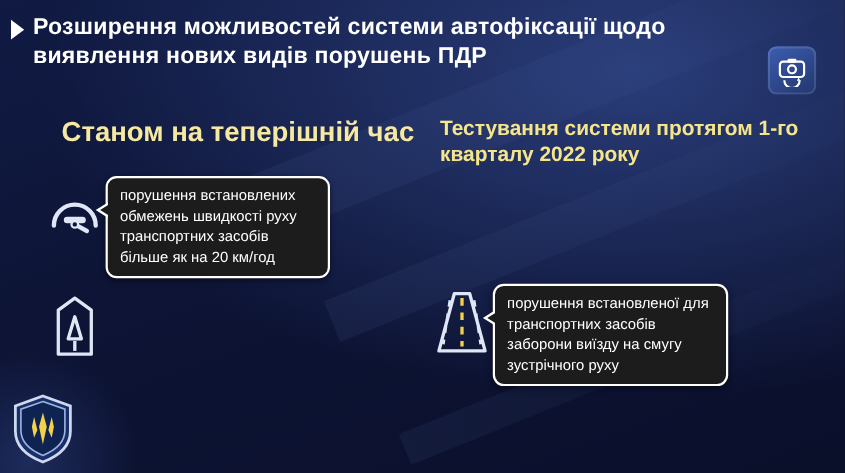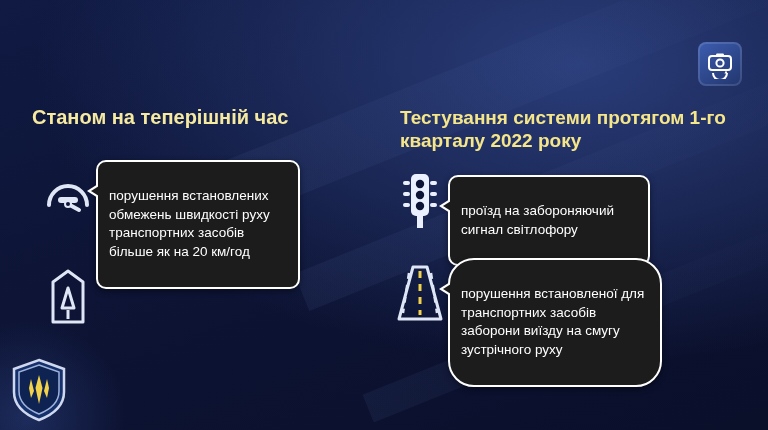--- a/index.html
+++ b/index.html
@@ -76,24 +76,24 @@
     justify-content: center;
   }
 
   
   .col-head {
     position: absolute;
     font-weight: bold;
     line-height: 1.2;
   }
   .col-head.left {
-    left: 32px;
+    left: 56px;
     top: 105px;
     color: #f6e9a0;
-    font-size: 20px;
+    font-size: 25px;
   }
   .col-head.right {
     left: 400px;
     top: 92px;
     color: #f6e68a;
     font-size: 19px;
     width: 340px;
     margin-top: 15px;
   }
 
@@ -110,21 +110,21 @@
     display: flex;
     align-items: center;
     justify-content: center;
   }
   .callout {
     position: relative;
     background: #1c1c1c;
     color: #ffffff;
     border: 2px solid #ffffff;
     border-radius: 10px;
-    padding: 25px 11px;
+    padding: 7px 11px;
     font-size: 13.5px;
     line-height: 1.38;
     box-shadow: 0 2px 6px rgba(0,0,0,0.45);
   }
   .callout::after {
     content: "";
     position: absolute;
     left: -11px;
     top: 22px;
     width: 0;
@@ -147,21 +147,21 @@
   }
 
   
   #item-speed   { left: 40px;  top: 160px; width: 300px; }
   #item-speed .callout { width: 178px; }
   #item-stop    { left: 40px;  top: 262px; width: 300px; }
   #item-stop .callout { width: 178px; }
   #item-light   { left: 392px; top: 165px; width: 340px; }
   #item-light .callout { width: 176px; margin-top: 10px; }
   #item-lane    { left: 392px; top: 258px; width: 340px; }
-  #item-lane .callout { width: 188px; border-radius: 26px; }
+  #item-lane .callout { width: 188px; }
 
   
   .emblem {
     position: absolute;
     left: 10px;
     bottom: 8px;
     width: 58px;
     height: 64px;
   }
 
@@ -179,20 +179,24 @@
 </head>
 <body>
 
 <div class="slide">
 
   <div class="streak s1"></div>
   <div class="streak s2"></div>
   <div class="streak s3"></div>
   <div class="bottom-glow"></div>
 
+  <div class="title-row">
+    <div class="title-marker"></div>
+    <div class="title-text">Розширення можливостей системи автофіксації щодо виявлення нових видів порушень ПДР</div>
+  </div>
 
   <div class="camera-badge">
     <svg width="30" height="30" viewBox="0 0 30 30" aria-hidden="true">
       <rect x="4" y="7" width="22" height="14" rx="3" fill="none" stroke="#ffffff" stroke-width="2"></rect>
       <rect x="11" y="4.5" width="8" height="3.5" rx="1.2" fill="#ffffff"></rect>
       <circle cx="15" cy="14" r="3.6" fill="none" stroke="#ffffff" stroke-width="2"></circle>
       <path d="M8 24 a7 7 0 0 0 14 0" fill="none" stroke="#ffffff" stroke-width="2"></path>
       <path d="M21 21.5 l1.6 3 l-3.2 0 z" fill="#ffffff"></path>
     </svg>
   </div>
@@ -215,38 +219,20 @@
   <div class="item" id="item-stop">
     <div class="icon-box">
       <svg width="50" height="58" viewBox="0 0 50 58" aria-hidden="true">
         <path d="M25 3 L40 14 L40 54 L10 54 L10 14 Z" fill="none" stroke="#dfe6f5" stroke-width="3" stroke-linejoin="round"></path>
         <path d="M25 20 L31 40 L19 40 Z" fill="none" stroke="#dfe6f5" stroke-width="3" stroke-linejoin="round"></path>
         <rect x="23.5" y="42" width="3" height="9" fill="#dfe6f5"></rect>
       </svg>
     </div>
   </div>
 
-  <div class="item" id="item-light">
-    <div class="icon-box">
-      <svg width="50" height="64" viewBox="0 0 50 64" aria-hidden="true">
-        <rect x="16" y="6" width="18" height="42" rx="5" fill="#eaf0ff"></rect>
-        <circle cx="25" cy="16" r="4.2" fill="#0d1435"></circle>
-        <circle cx="25" cy="27" r="4.2" fill="#0d1435"></circle>
-        <circle cx="25" cy="38" r="4.2" fill="#0d1435"></circle>
-        <rect x="8" y="13" width="7" height="4" rx="2" fill="#eaf0ff"></rect>
-        <rect x="8" y="24" width="7" height="4" rx="2" fill="#eaf0ff"></rect>
-        <rect x="8" y="35" width="7" height="4" rx="2" fill="#eaf0ff"></rect>
-        <rect x="35" y="13" width="7" height="4" rx="2" fill="#eaf0ff"></rect>
-        <rect x="35" y="24" width="7" height="4" rx="2" fill="#eaf0ff"></rect>
-        <rect x="35" y="35" width="7" height="4" rx="2" fill="#eaf0ff"></rect>
-        <rect x="22" y="48" width="6" height="12" fill="#eaf0ff"></rect>
-      </svg>
-    </div>
-    <div class="callout">проїзд на забороняючий сигнал світлофору</div>
-  </div>
 
   <div class="item" id="item-lane">
     <div class="icon-box">
       <svg width="54" height="60" viewBox="0 0 54 60" aria-hidden="true">
         <path d="M20 4 L34 4 L48 56 L6 56 Z" fill="none" stroke="#dfe6f5" stroke-width="3" stroke-linejoin="round"></path>
         <path d="M27 8 L27 52" stroke="#f2d24a" stroke-width="3" stroke-dasharray="7 6"></path>
         <path d="M16 10 L10 50" stroke="#dfe6f5" stroke-width="2.5" stroke-dasharray="6 6"></path>
         <path d="M38 10 L44 50" stroke="#dfe6f5" stroke-width="2.5" stroke-dasharray="6 6"></path>
       </svg>
     </div>

